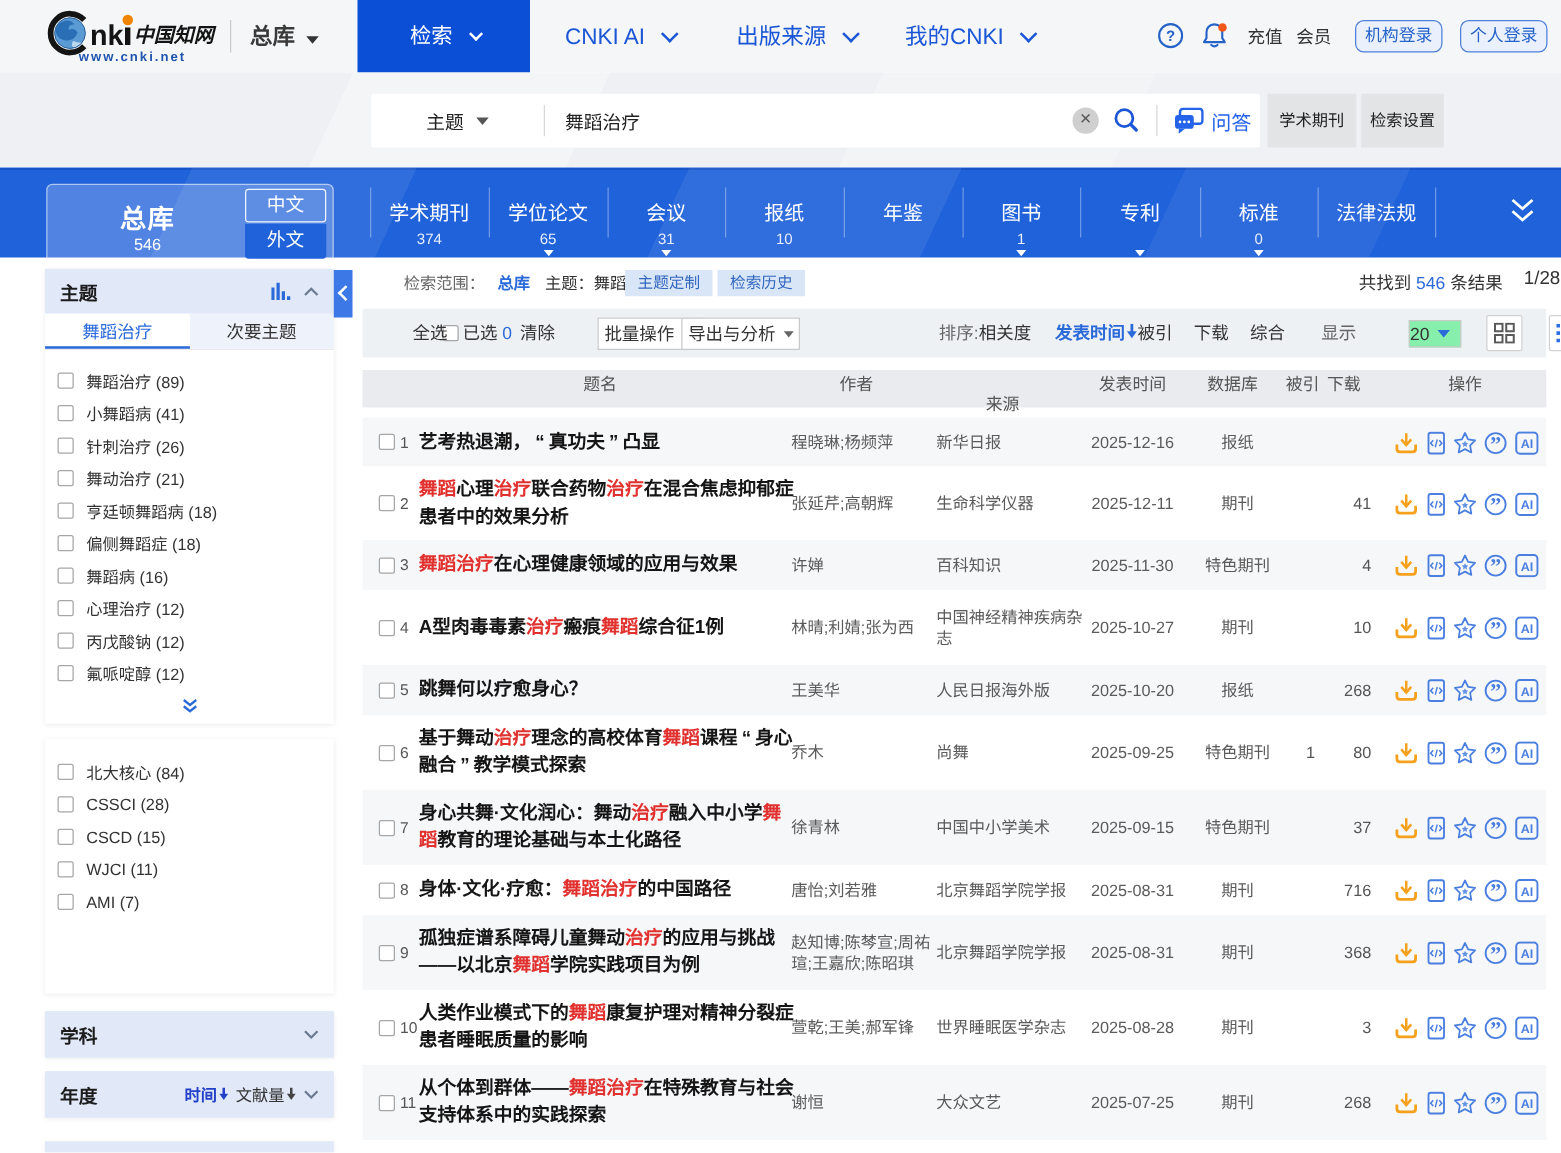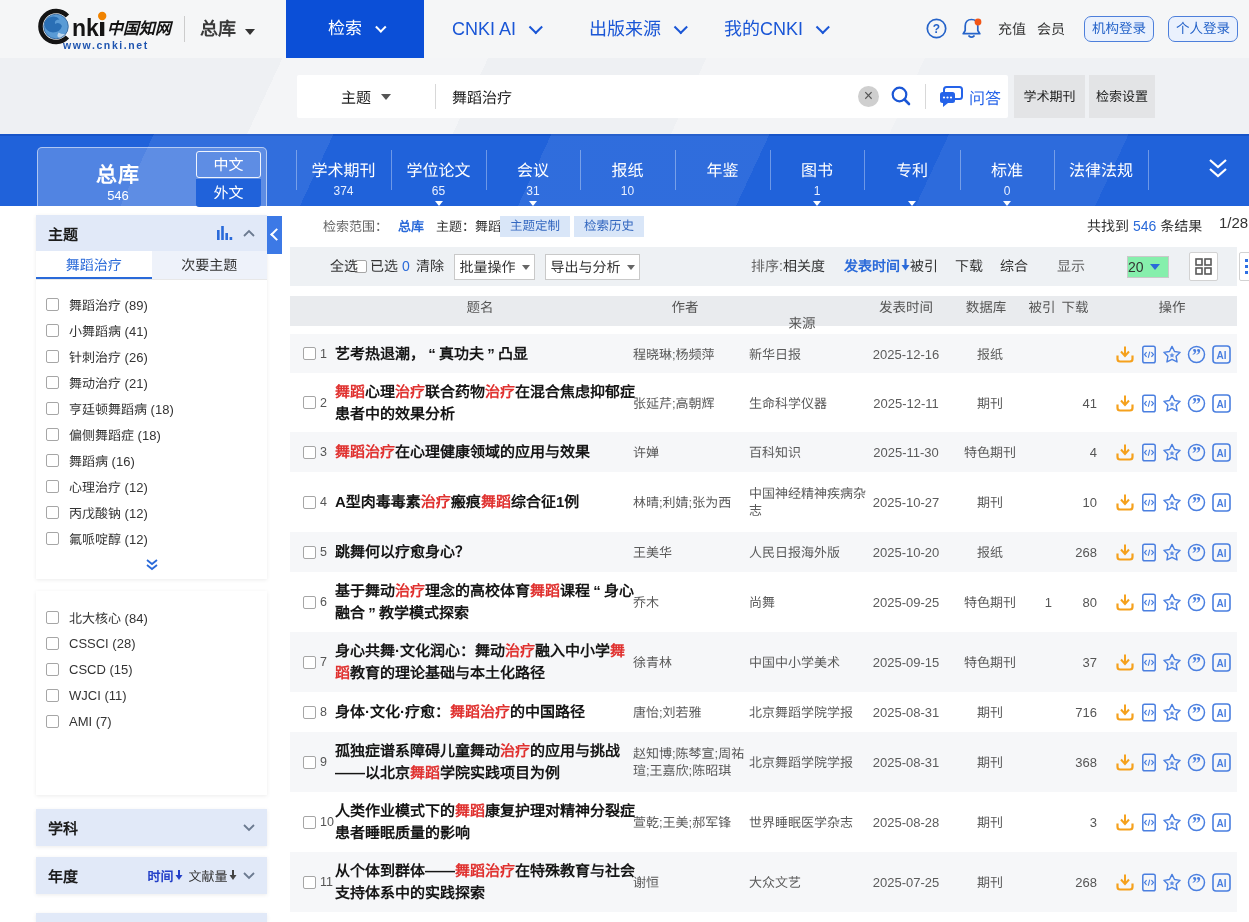--- a/index.html
+++ b/index.html
@@ -279,21 +279,21 @@
     <span class="chip" style="left:284px;">检索历史</span>
     <span class="abs" style="left:757px;top:9px;color:#333;font-size:14px;">共找到&nbsp;<span style="color:#2a6ad9;">546</span>&nbsp;条结果</span>
     <span class="abs" style="left:889px;top:8px;color:#333;font-size:15px;">1/28</span>
     <span class="abs" style="left:925px;top:8px;width:22px;height:22px;border:1px solid #cfcfcf;background:#fafafa;color:#888;text-align:center;line-height:20px;font-size:13px;">›</span>
   </div>
   <div id="toolbar">
     <span class="cbx abs" style="left:24px;top:13px;"></span>
     <span class="tbt" style="left:40px;">全选</span>
     <span class="tbt" style="left:80px;">已选 <span style="color:#2a6ad9;">0</span></span>
     <span class="tbt" style="left:126px;">清除</span>
-    <span class="tbbtn" style="left:164px;width:81px;">批量操作<span class="tri"></span></span>
+    <span class="tbbtn" style="left:188px;width:81px;">批量操作<span class="tri"></span></span>
     <span class="tbbtn" style="left:255px;width:95px;">导出与分析<span class="tri"></span></span>
     <span class="tbt" style="left:461px;color:#666;">排序:</span>
     <span class="tbt" style="left:493px;">相关度</span>
     <span class="tbt" style="left:554px;color:#2a6ad9;font-weight:bold;">发表时间<svg width="9" height="12" viewBox="0 0 9 12" style="margin-left:1px;">
           <path d="M4.5 0 v7" stroke="#2a6ad9" stroke-width="2.2"></path>
           <path d="M0.5 6 l4 5.5 l4 -5.5z" fill="#2a6ad9"></path>
         </svg></span>
     <span class="tbt" style="left:620px;">被引</span>
     <span class="tbt" style="left:665px;">下载</span>
     <span class="tbt" style="left:710px;">综合</span>

